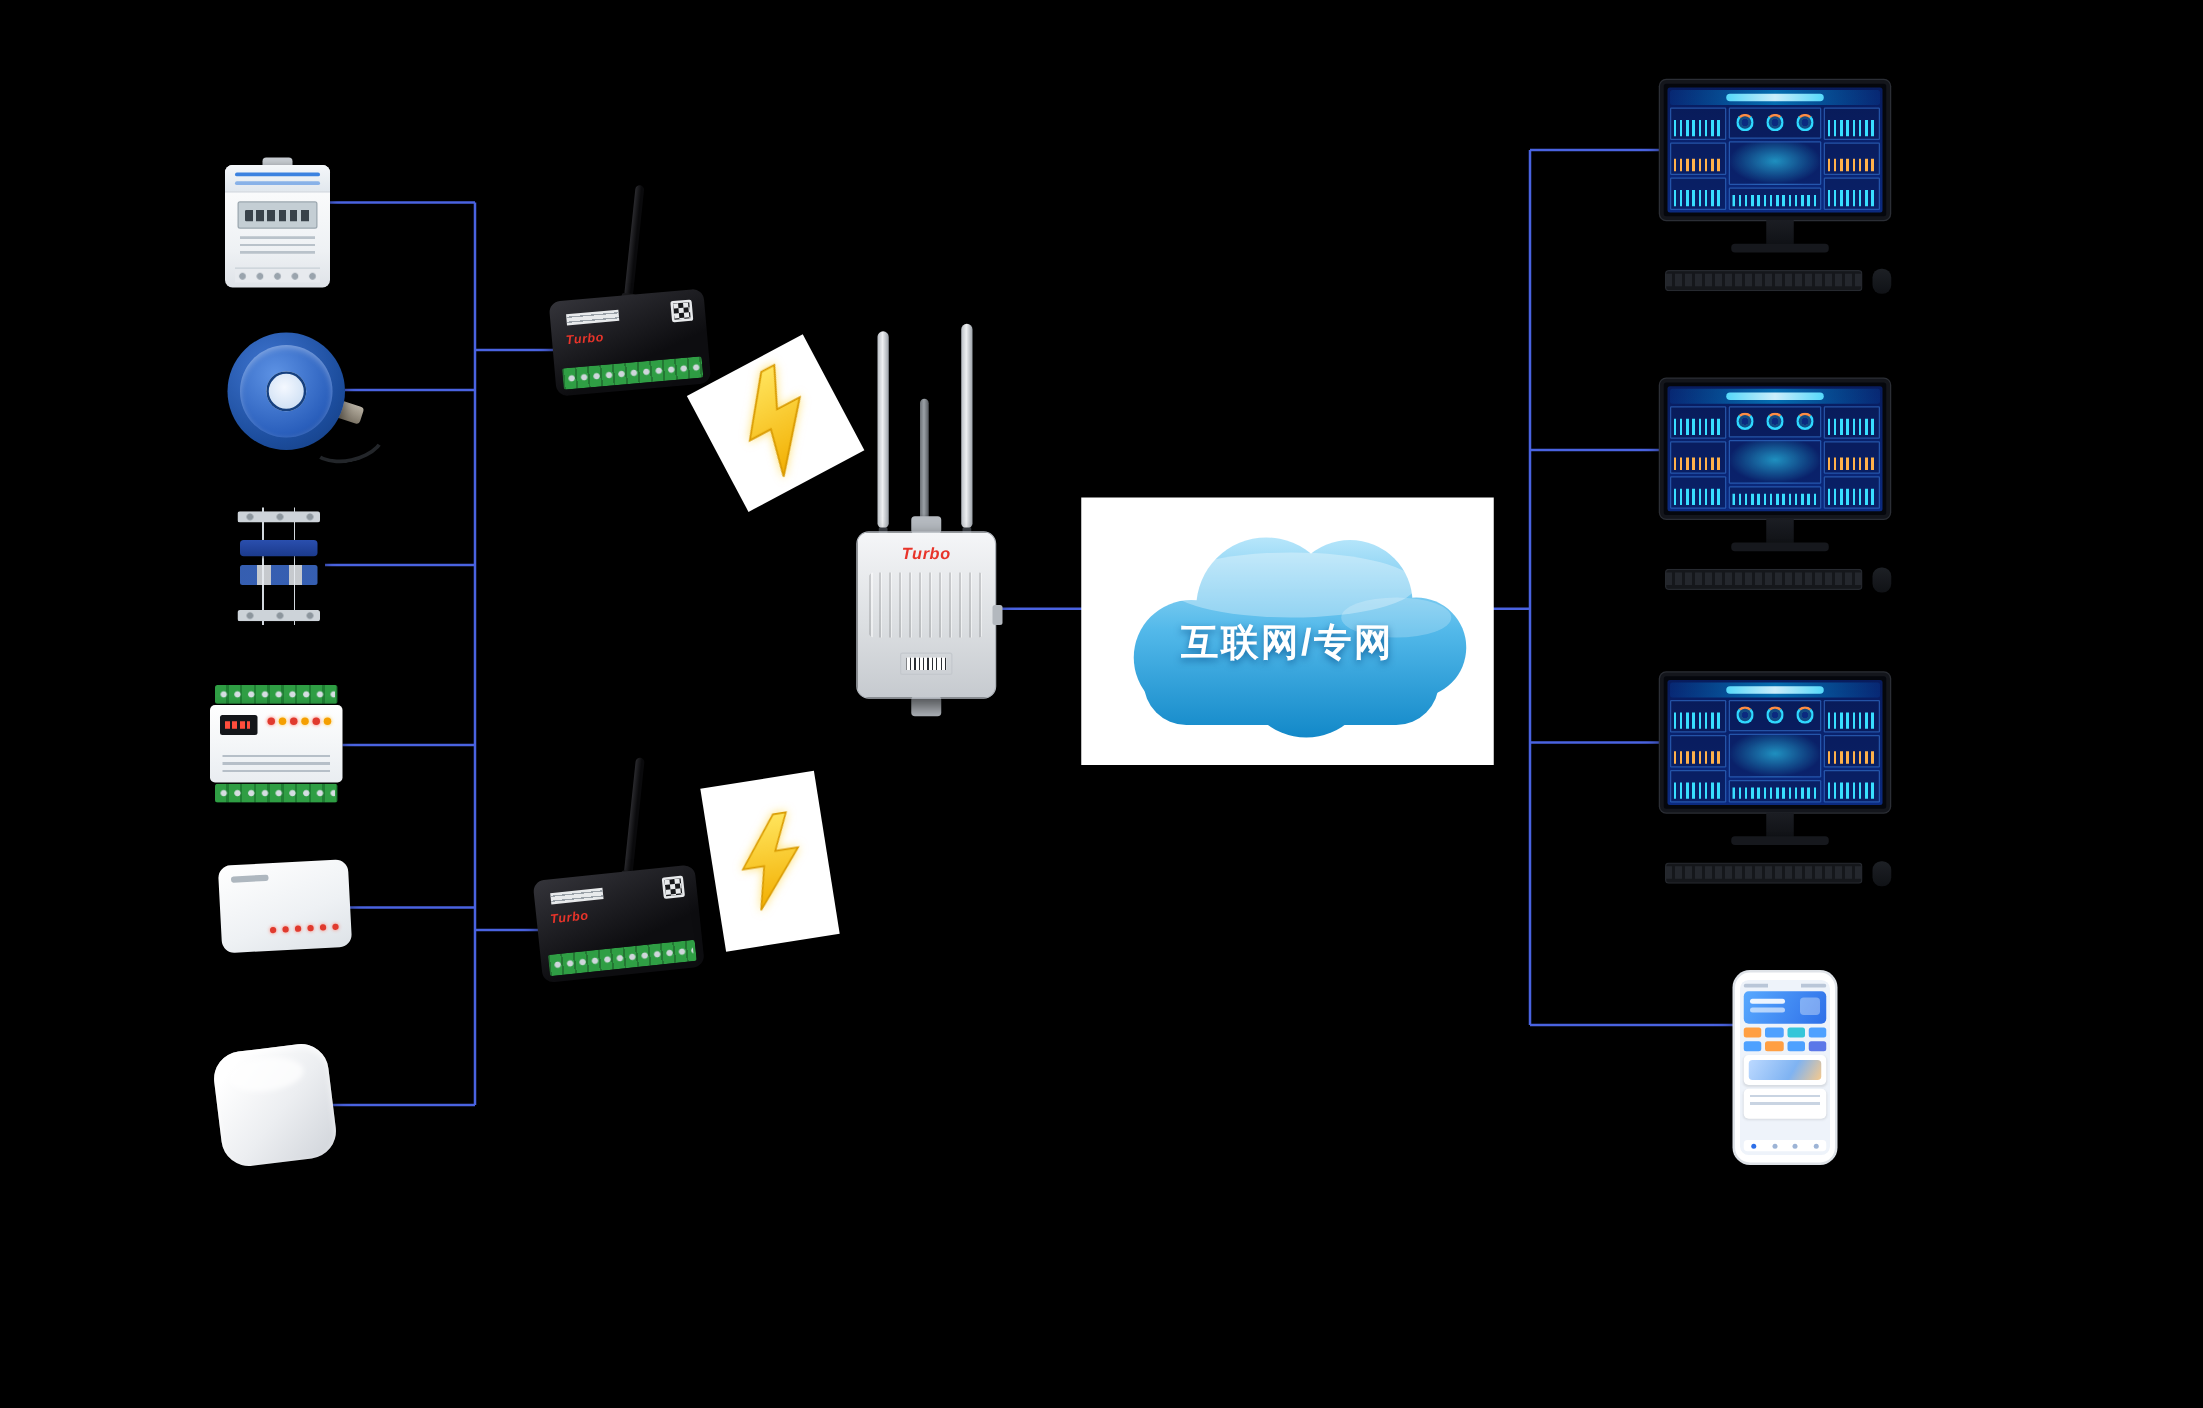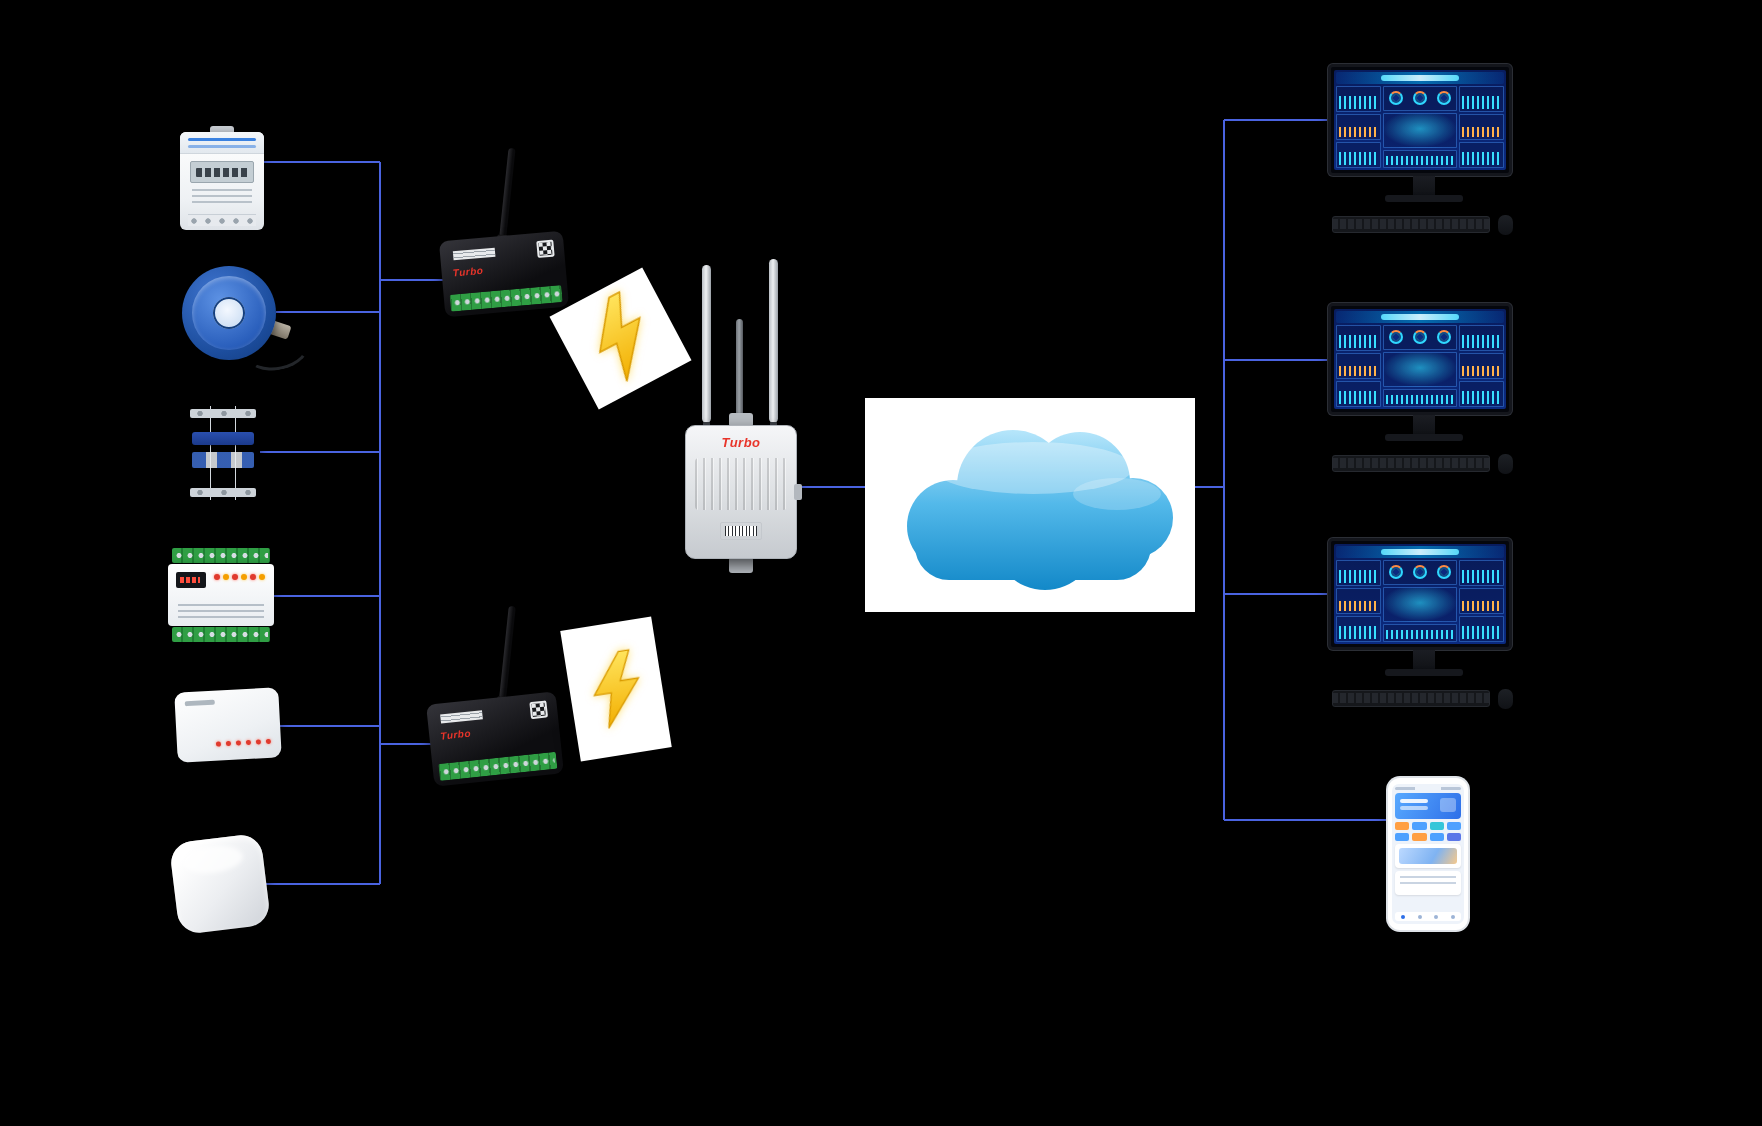--- a/index.html
+++ b/index.html
@@ -310,20 +310,21 @@
         <circle cx="88" cy="128" r="46"></circle>
         <circle cx="148" cy="88" r="56"></circle>
         <circle cx="215" cy="84" r="50"></circle>
         <circle cx="268" cy="120" r="40"></circle>
         <circle cx="180" cy="140" r="52"></circle>
         <rect x="50" y="110" width="236" height="72" rx="34"></rect>
       </g>
       <ellipse cx="168" cy="70" rx="100" ry="26" fill="#ffffff" opacity="0.32"></ellipse>
       <ellipse cx="252" cy="96" rx="44" ry="16" fill="#ffffff" opacity="0.22"></ellipse>
     </svg>
+    <div class="cloud-label">互联网/专网</div>
   </div>
 
   <div class="monitor" style="left:1328px;top:64px">
     <div class="m-screen">
       <div class="dash">
         <div class="dash-header">
             <i class="dash-title"></i>
           </div>
         <div class="dash-body">
           <div class="dash-col">

